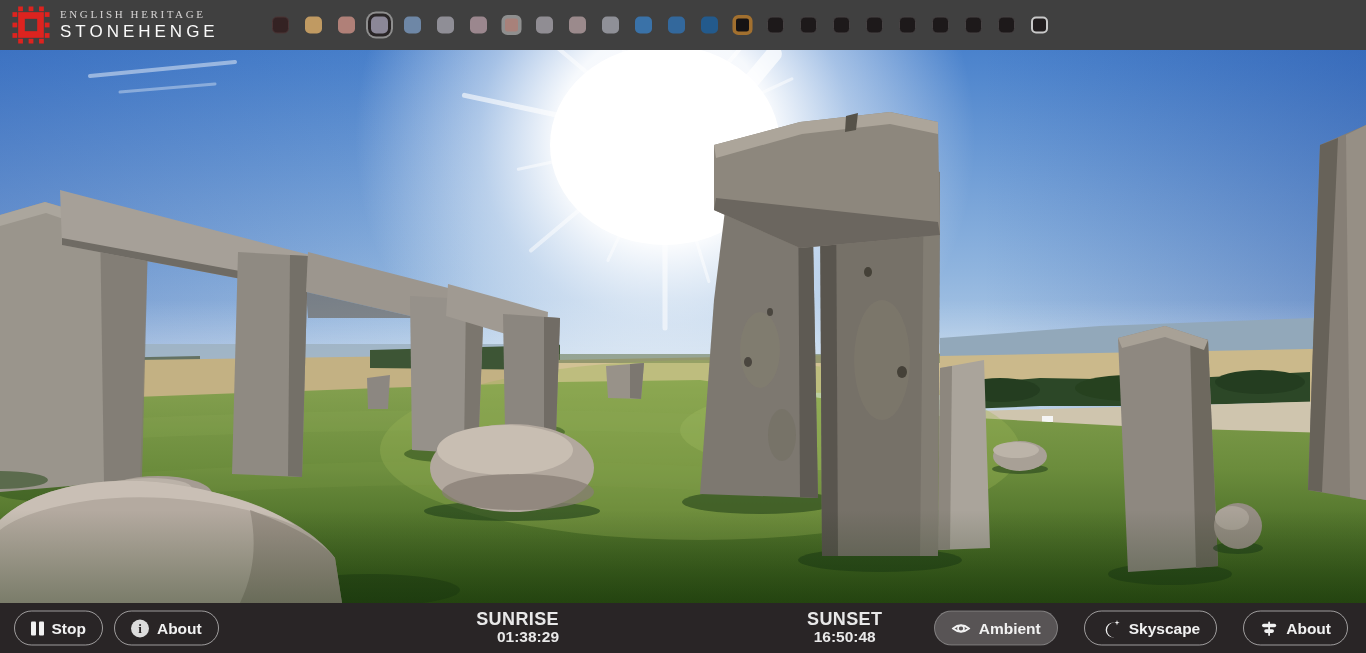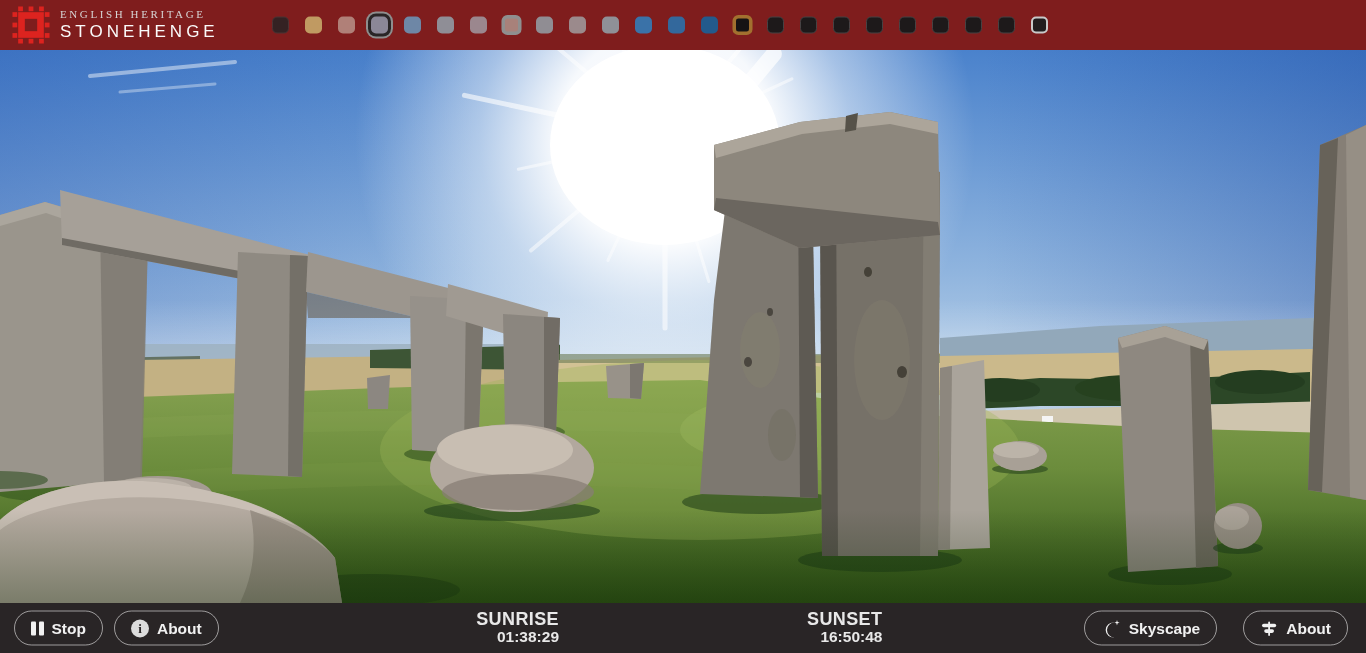--- a/index.html
+++ b/index.html
@@ -1,20 +1,20 @@
 <!DOCTYPE html>
 <html><head>
 <meta charset="utf-8">
 <style>
   * { margin:0; padding:0; box-sizing:border-box; }
   html,body { width:1366px; height:653px; overflow:hidden; background:#292526;
               font-family:"Liberation Sans", sans-serif; }
 
   
-  .header { position:relative; width:1366px; height:50px; background:#7f1d1d; z-index:3; }
+  .header { position:relative; width:1366px; height:50px; background:#404040; z-index:3; }
   .brand { position:absolute; left:12px; top:6px; display:flex; align-items:center; }
   .brand svg { display:block; }
   .brand-text { margin-left:10px; }
   .brand-small { display:block; font-family:"Liberation Serif", serif; font-size:11px;
                  letter-spacing:2.6px; color:#d6d4d4; line-height:13px; }
   .brand-large { display:block; font-size:17px; letter-spacing:4px; color:#fafafa;
                  font-weight:400; line-height:22px; }
   .swatch-row { position:absolute; left:272px; top:50%; transform:translateY(-50%);
                 display:flex; gap:16px; align-items:center; }
   .swatch { width:17px; height:17px; border-radius:5px; flex:none; cursor:pointer; }
@@ -40,21 +40,21 @@
                color:#2a2627; align-items:center; justify-content:center;
                font-family:"Liberation Serif",serif; font-weight:700; font-size:13px; font-style:normal; }
   .clock-tab { position:absolute; left:50%; transform:translateX(-50%); top:-17px;
                width:242px; height:67px; background:#292526; border-radius:14px 14px 0 0;
                display:flex; align-items:center; justify-content:center; }
   .clock { font-size:50px; font-weight:300; color:#d4d4d4; letter-spacing:1px; }
   .suntime { position:absolute; top:7px; color:#e8e8e8; line-height:18px; }
   .suntime .lbl { display:block; font-size:18px; font-weight:700; letter-spacing:.4px; }
   .suntime .tm  { display:block; font-size:15.5px; font-weight:600; }
   .sunrise { right:calc(50% + 124px); text-align:right; }
-  .sunset  { left:calc(50% + 124px); text-align:right; }
+  .sunset  { left:calc(50% + 124px); text-align:center; }
   .btn-icon svg { display:block; }
 </style>
 </head>
 <body>
 
 <div class="header">
   <div class="brand">
     <svg width="38" height="38" viewBox="0 0 40 40">
       <g fill="#dd231f">
         <rect x="6.5" y="0.5" width="5" height="5"></rect>
@@ -287,20 +287,29 @@
         </span>
       <span>Stop</span>
     </button>
     <button class="pill">
       <span class="info-icon">i</span>
       <span>About</span>
     </button>
   </div>
 
   <div class="right-buttons">
+    <button class="pill filled">
+      <span class="btn-icon">
+        <svg width="20" height="18" viewBox="0 0 20 18">
+          <path d="M2 9 Q 10 2.5 18 9 Q 10 15.5 2 9 Z" fill="none" stroke="#f1f1f1" stroke-width="1.7"></path>
+          <circle cx="10" cy="9" r="3" fill="none" stroke="#f1f1f1" stroke-width="1.7"></circle>
+        </svg>
+      </span>
+      <span>Ambient</span>
+    </button>
     <button class="pill">
       <span class="btn-icon">
         <svg width="20" height="20" viewBox="0 0 20 20">
           <path d="M 13.5 4 A 7.6 7.6 0 1 0 13.5 19 A 6 6 0 0 1 13.5 4 Z" fill="#f1f1f1"></path>
           <path d="M16 1.5 L16.6 3.6 L18.7 4.2 L16.6 4.8 L16 6.9 L15.4 4.8 L13.3 4.2 L15.4 3.6 Z" fill="#f1f1f1"></path>
         </svg>
       </span>
       <span>Skyscape</span>
     </button>
     <button class="pill">

